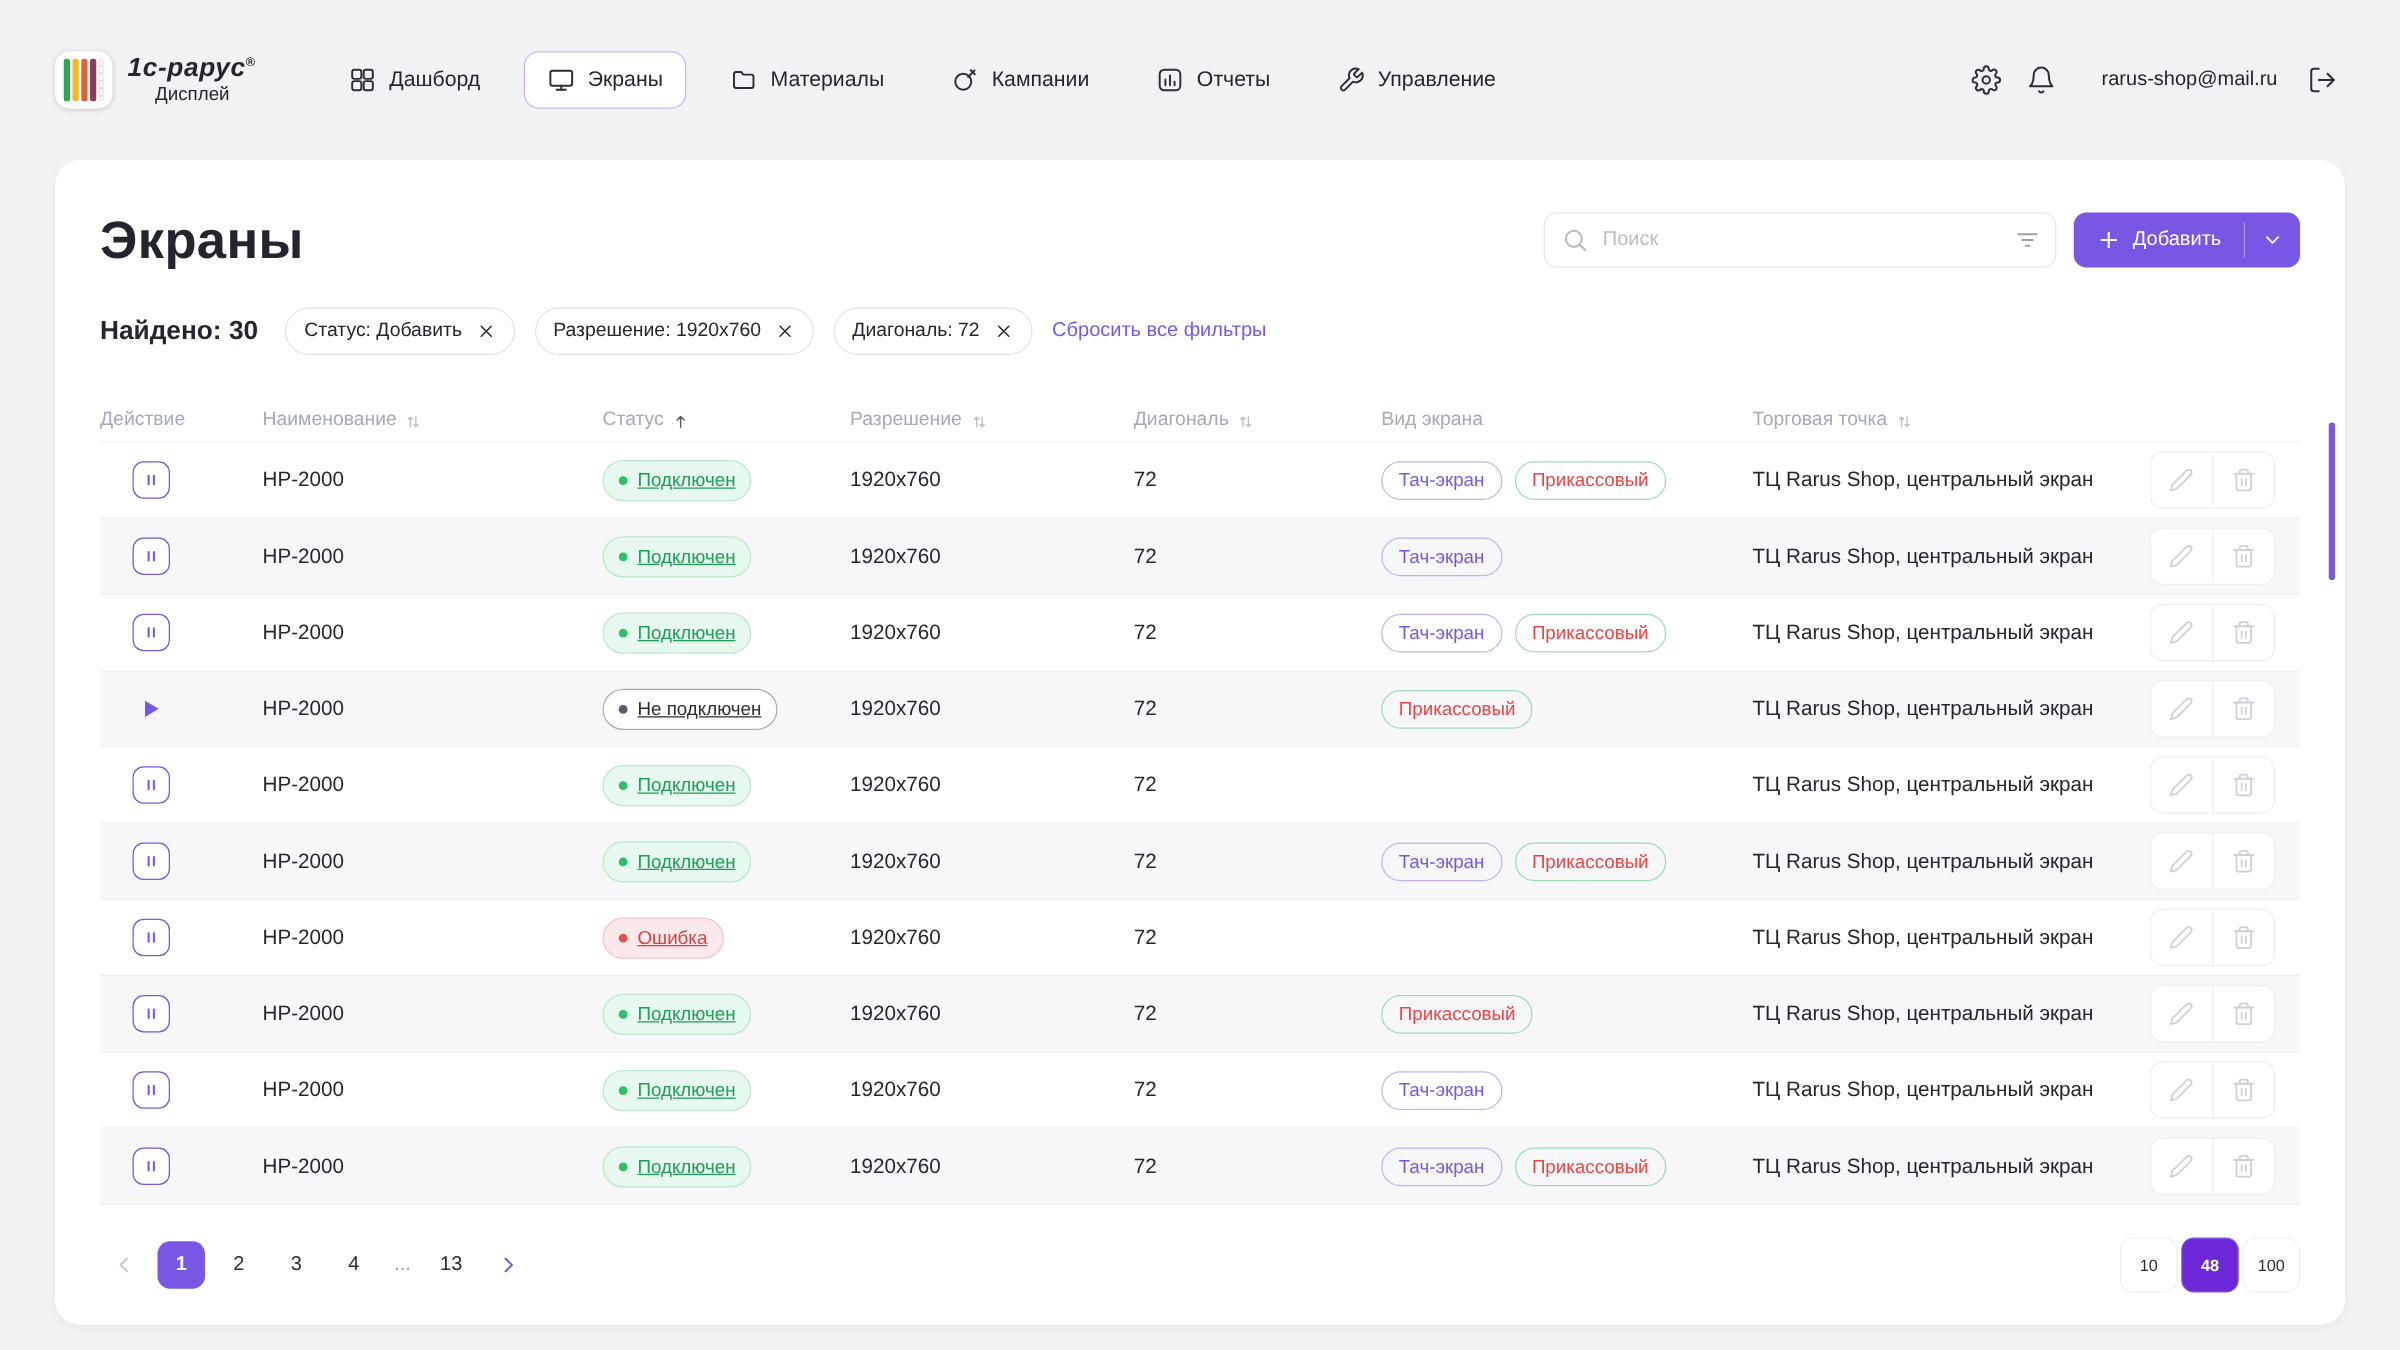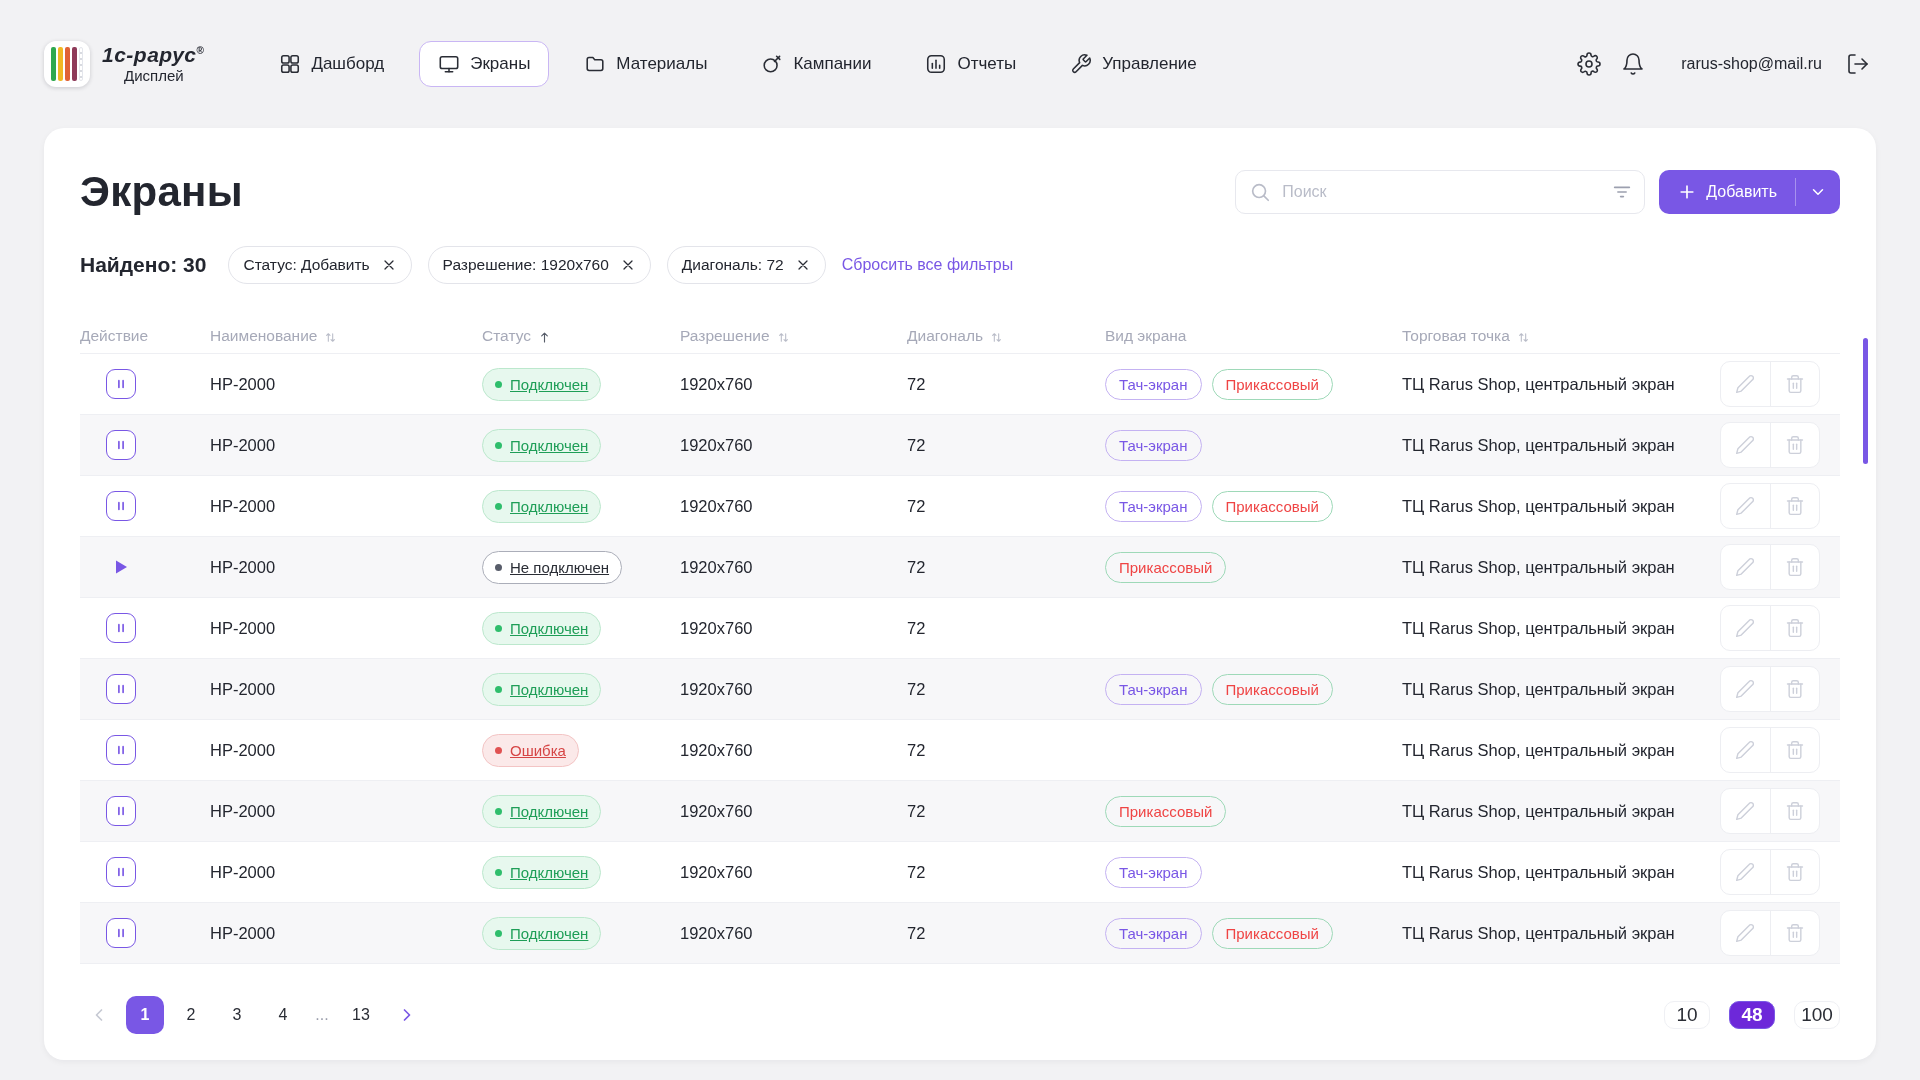--- a/index.html
+++ b/index.html
@@ -123,22 +123,22 @@
     display:flex; align-items:center; justify-content:space-between; }
   .pagination { display:flex; align-items:center; gap:8px; }
   .pg-btn { min-width:38px; height:38px; border-radius:10px; border:none;
     background:transparent; font-size:16px; color:#2A2D35; display:flex;
     align-items:center; justify-content:center; }
   .pg-btn.active { background:#7957E5; color:#fff; font-weight:600; }
   .pg-nav.prev { color:#C6C9D3; }
   .pg-nav.next { color:#7957E5; }
   .pg-ellipsis { min-width:24px; text-align:center; color:#9A9DAB; font-size:16px; }
   .sizes { display:flex; gap:3px; }
-  .size-btn { min-width:46px; height:28px; border-radius:10px; border:1px solid #EFF0F4;
-    background:#fff; font-size:19px; color:#2A2D35;margin-left:16px; }
+  .size-btn { min-width:46px; height:44px; border-radius:10px; border:1px solid #EFF0F4;
+    background:#fff; font-size:13px; color:#2A2D35; }
   .size-btn.active { background:#6d28d9; border-color:#7957E5; color:#fff; font-weight:600; }
 </style>
 </head>
 <body>
 
 <header class="topbar">
   <div class="brand">
     <div class="logo">
       <div class="stripe s1"></div>
         <div class="stripe s2"></div>

